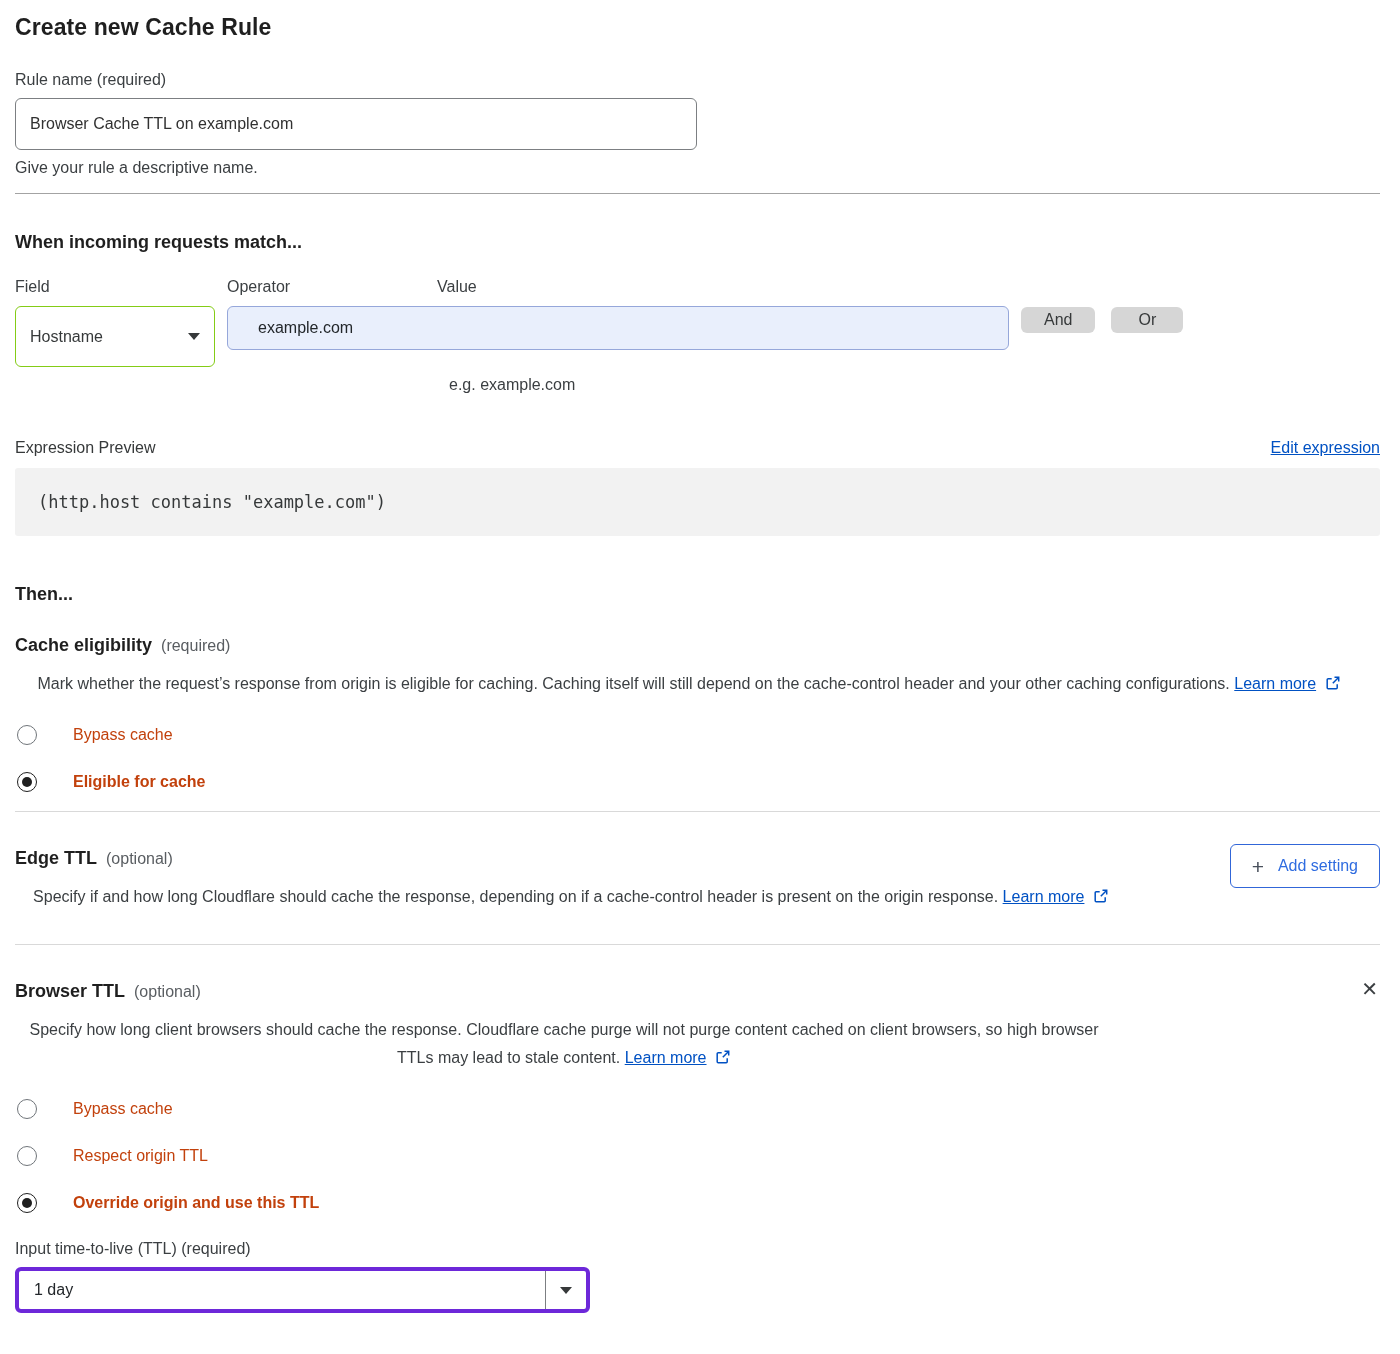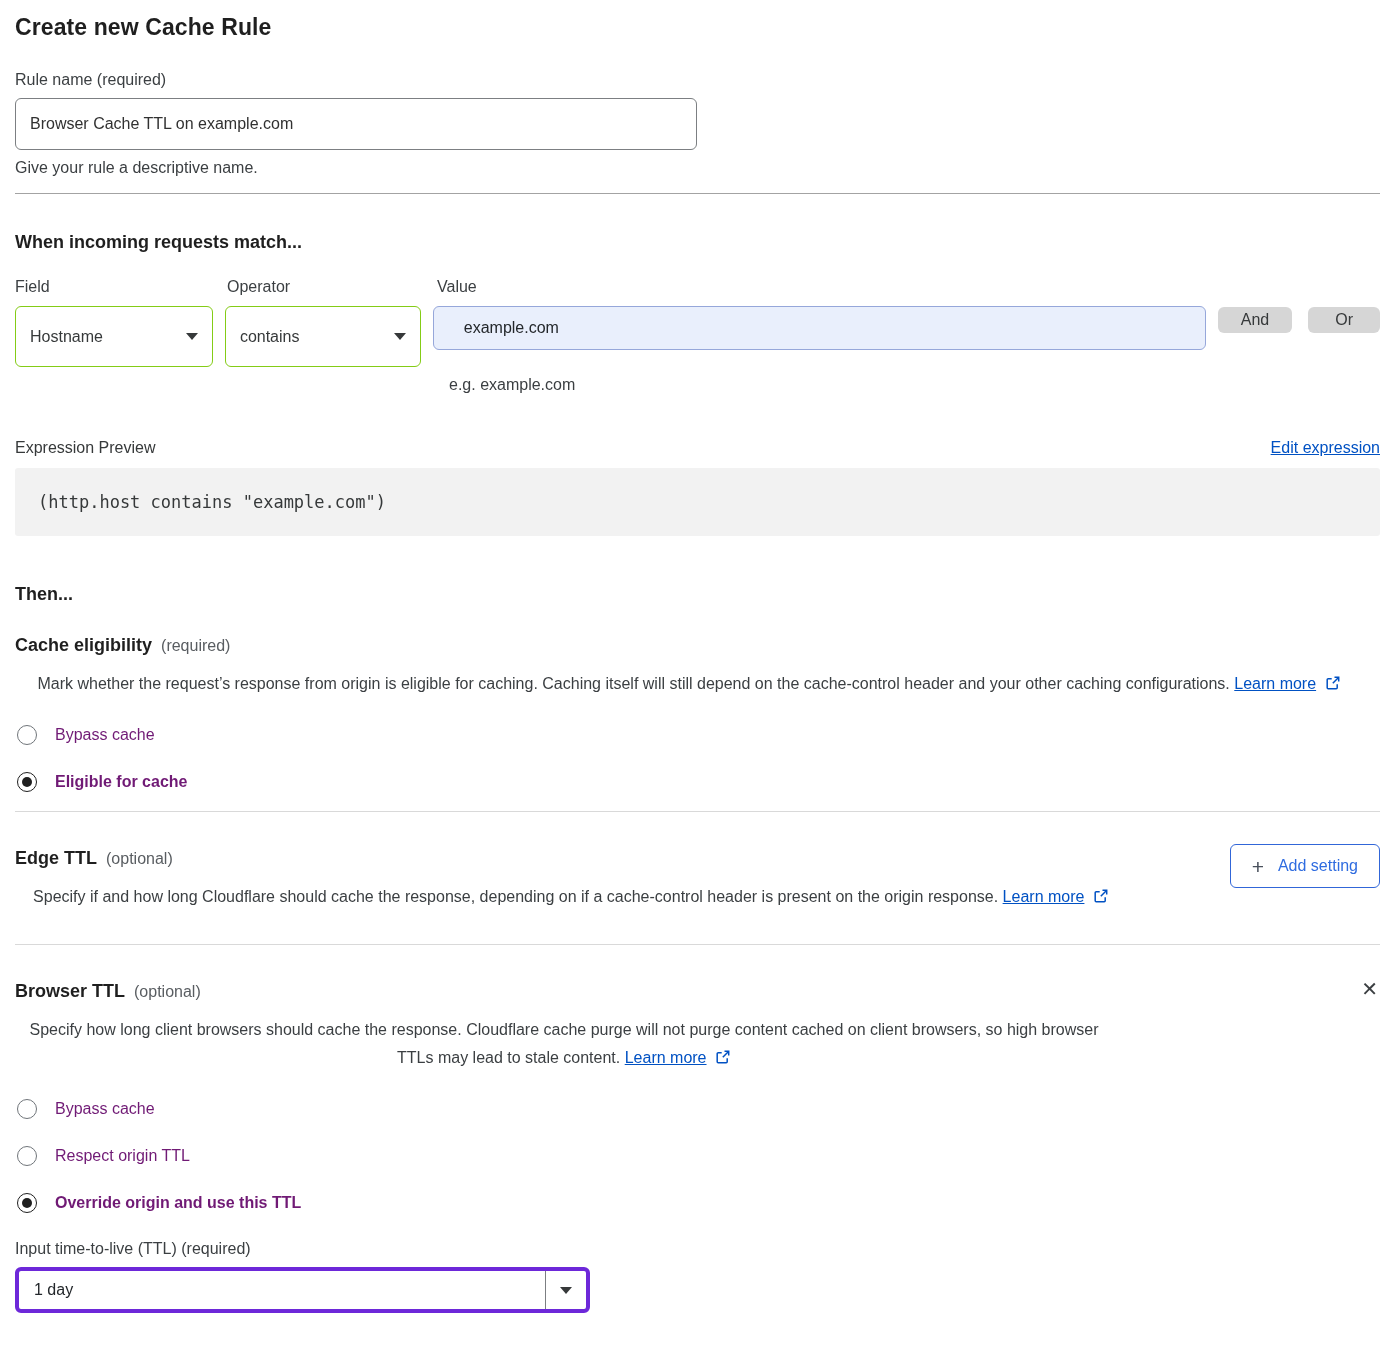--- a/index.html
+++ b/index.html
@@ -101,21 +101,21 @@
     width: 20px; height: 20px; flex: 0 0 20px;
     border: 1.5px solid #70757a; border-radius: 50%;
     background: #fff; position: relative; margin-left: 2px;
   }
   .radio.checked { border-color: #1f1f1f; }
   .radio.checked::after {
     content: ""; position: absolute;
     left: 50%; top: 50%; transform: translate(-50%, -50%);
     width: 10px; height: 10px; border-radius: 50%; background: #1f1f1f;
   }
-  .radio-label { margin-left: 18px; color: #701a75; }
+  .radio-label { margin-left: 36px; color: #c2410c; }
   .radio-row.selected .radio-label { font-weight: 700; }
   .btn-add-setting {
     position: absolute; right: 0; top: -4px;
     display: flex; align-items: center;
     height: 44px; padding: 0 21px;
     background: #ffffff;
     border: 1px solid #3166d8; border-radius: 6px;
     color: #2f6ce0; font-family: "Liberation Sans", sans-serif; font-size: 16px;
     cursor: pointer;
   }
@@ -161,24 +161,20 @@
 
 <div class="match-labels">
   <div class="lbl lbl-field">Field</div>
   <div class="lbl lbl-operator">Operator</div>
   <div class="lbl">Value</div>
 </div>
 
 <div class="match-row">
   <div class="select-box select-hostname">
     <span>Hostname</span>
-    <span class="caret"></span>
-  </div>
-  <div class="select-box select-operator">
-    <span>contains</span>
     <span class="caret"></span>
   </div>
   <input class="value-input" type="text" value="example.com" style="">
   <button class="btn-gray btn-and">And</button>
   <button class="btn-gray btn-or">Or</button>
 </div>
 
 <div class="value-helper">e.g. example.com</div>
 
 <div class="expr-row">

